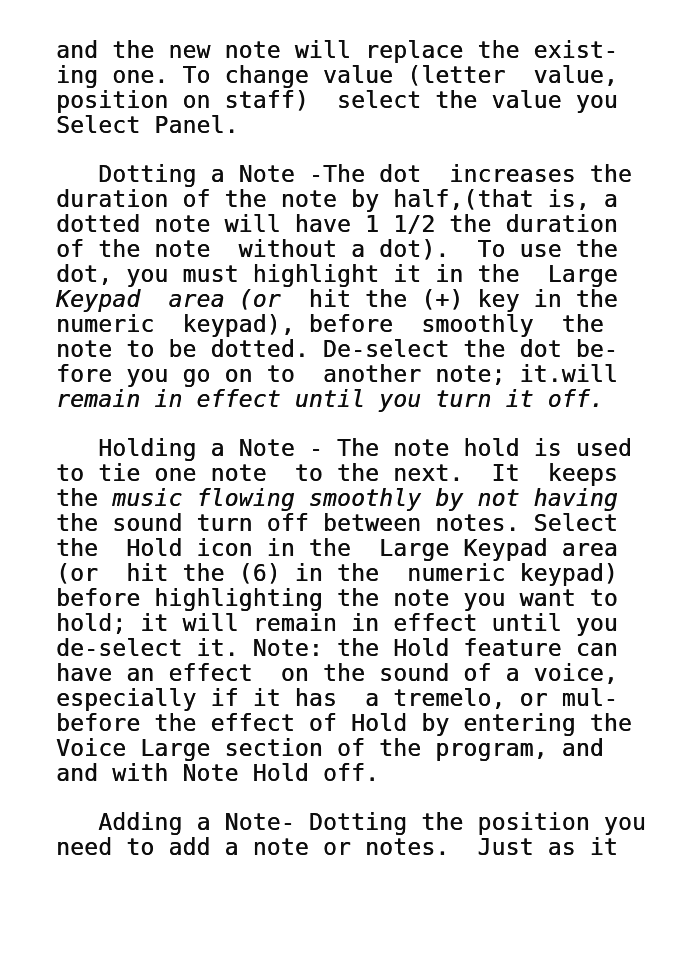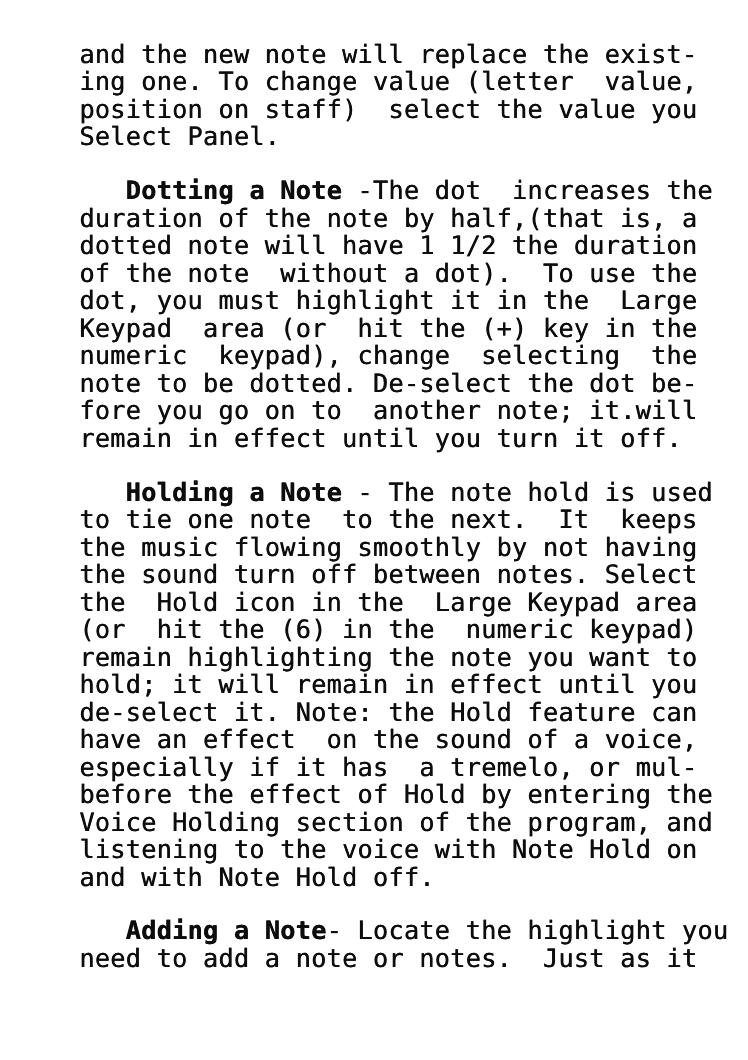--- a/index.html
+++ b/index.html
@@ -10,74 +10,73 @@
     overflow: hidden;
   }
   .page {
     position: relative;
     width: 680px;
     height: 964px;
     background: #ffffff;
   }
   .text-body {
     position: absolute;
-    left: 72px;
+    left: 56px;
     top: 38px;
     font-family: "DejaVu Sans Mono", monospace;
     font-size: 23px;
     line-height: 25px;
     letter-spacing: 0.2px;
     color: #0d0d0d;
     text-shadow: 0.4px 0 0 #0d0d0d; 
   }
   .para { margin-bottom: 24px; }
   .para:last-child { margin-bottom: 0; }
   .para.extra-gap { margin-top: 5px; }
   .line { white-space: pre; height: 25px; }
-  .seg-b { font-weight: bold; }
-  .seg-i { }
+  .seg-b { font-weight: normal; }
+  .seg-i { font-style: italic; }
 </style>
 </head>
 <body>
 
 <div class="page">
   <div class="text-body" id="text-body" style="color: rgb(13, 13, 13);">
       <div class="para">
         <div class="line"><span class="">and the new note will replace the exist-</span></div>
         <div class="line"><span class="">ing one. To change value (letter  value,</span></div>
         <div class="line"><span class="">position on staff)  select the value you</span></div>
         <div class="line"><span class="">Select Panel.</span></div>
       </div>
       <div class="para">
         <div class="line"><span class="">   </span><span class="seg-b">Dotting a Note</span><span class=""> -The dot  increases the</span></div>
         <div class="line"><span class="">duration of the note by half,(that is, a</span></div>
         <div class="line"><span class="">dotted note will have 1 1/2 the duration</span></div>
         <div class="line"><span class="">of the note  without a dot).  To use the</span></div>
         <div class="line"><span class="">dot, you must highlight it in the  Large</span></div>
         <div class="line"><span class="seg-i">Keypad  area (or</span><span class="">  hit the (+) key in the</span></div>
-        <div class="line"><span class="">numeric  keypad), change  selecting  the</span></div>
+        <div class="line"><span class="">numeric  keypad), before  smoothly  the</span></div>
         <div class="line"><span class="">note to be dotted. De-select the dot be-</span></div>
         <div class="line"><span class="">fore you go on to  another note; it.will</span></div>
         <div class="line"><span class="seg-i">remain in effect until you turn it off.</span></div>
       </div>
       <div class="para">
         <div class="line"><span class="">   </span><span class="seg-b">Holding a Note</span><span class=""> - The note hold is used</span></div>
         <div class="line"><span class="">to tie one note  to the next.  It  keeps</span></div>
         <div class="line"><span class="">the </span><span class="seg-i">music flowing smoothly by not having</span></div>
         <div class="line"><span class="">the sound turn off between notes. Select</span></div>
         <div class="line"><span class="">the  Hold icon in the  Large Keypad area</span></div>
         <div class="line"><span class="">(or  hit the (6) in the  numeric keypad)</span></div>
-        <div class="line"><span class="">remain highlighting the note you want to</span></div>
+        <div class="line"><span class="">before highlighting the note you want to</span></div>
         <div class="line"><span class="">hold; it will remain in effect until you</span></div>
         <div class="line"><span class="">de-select it. Note: the Hold feature can</span></div>
         <div class="line"><span class="">have an effect  on the sound of a voice,</span></div>
         <div class="line"><span class="">especially if it has  a tremelo, or mul-</span></div>
         <div class="line"><span class="">before the effect of Hold by entering the</span></div>
-        <div class="line"><span class="">Voice Holding section of the program, and</span></div>
-        <div class="line"><span class="">listening to the voice with Note Hold on</span></div>
+        <div class="line"><span class="">Voice Large section of the program, and</span></div>
         <div class="line"><span class="">and with Note Hold off.</span></div>
       </div>
       <div class="para extra-gap">
-        <div class="line"><span class="">   </span><span class="seg-b">Adding a Note</span><span class="">- Locate the highlight you</span></div>
+        <div class="line"><span class="">   </span><span class="seg-b">Adding a Note</span><span class="">- Dotting the position you</span></div>
         <div class="line"><span class="">need to add a note or notes.  Just as it</span></div>
       </div>
     </div>
 </div>
 
 </body></html>

